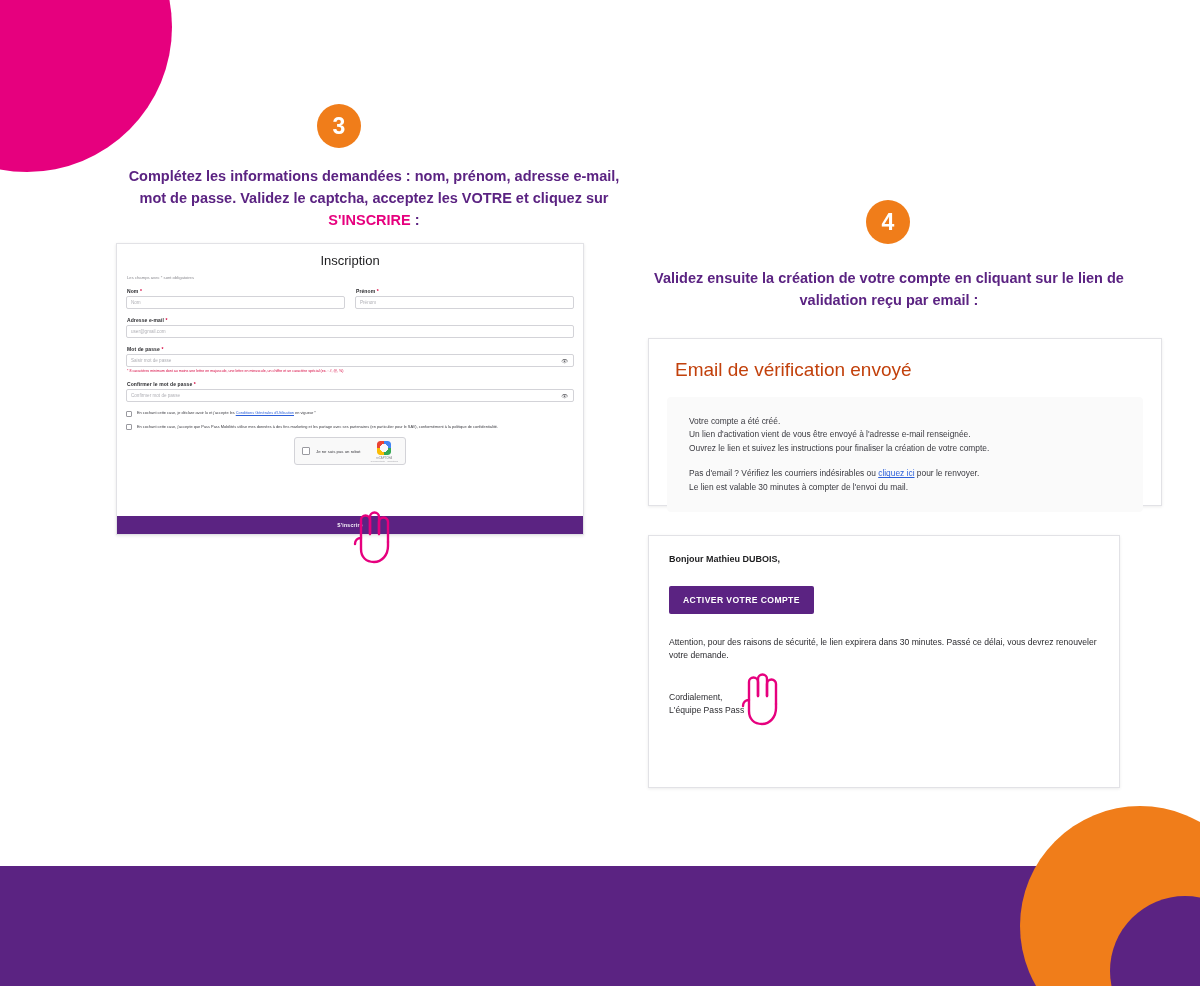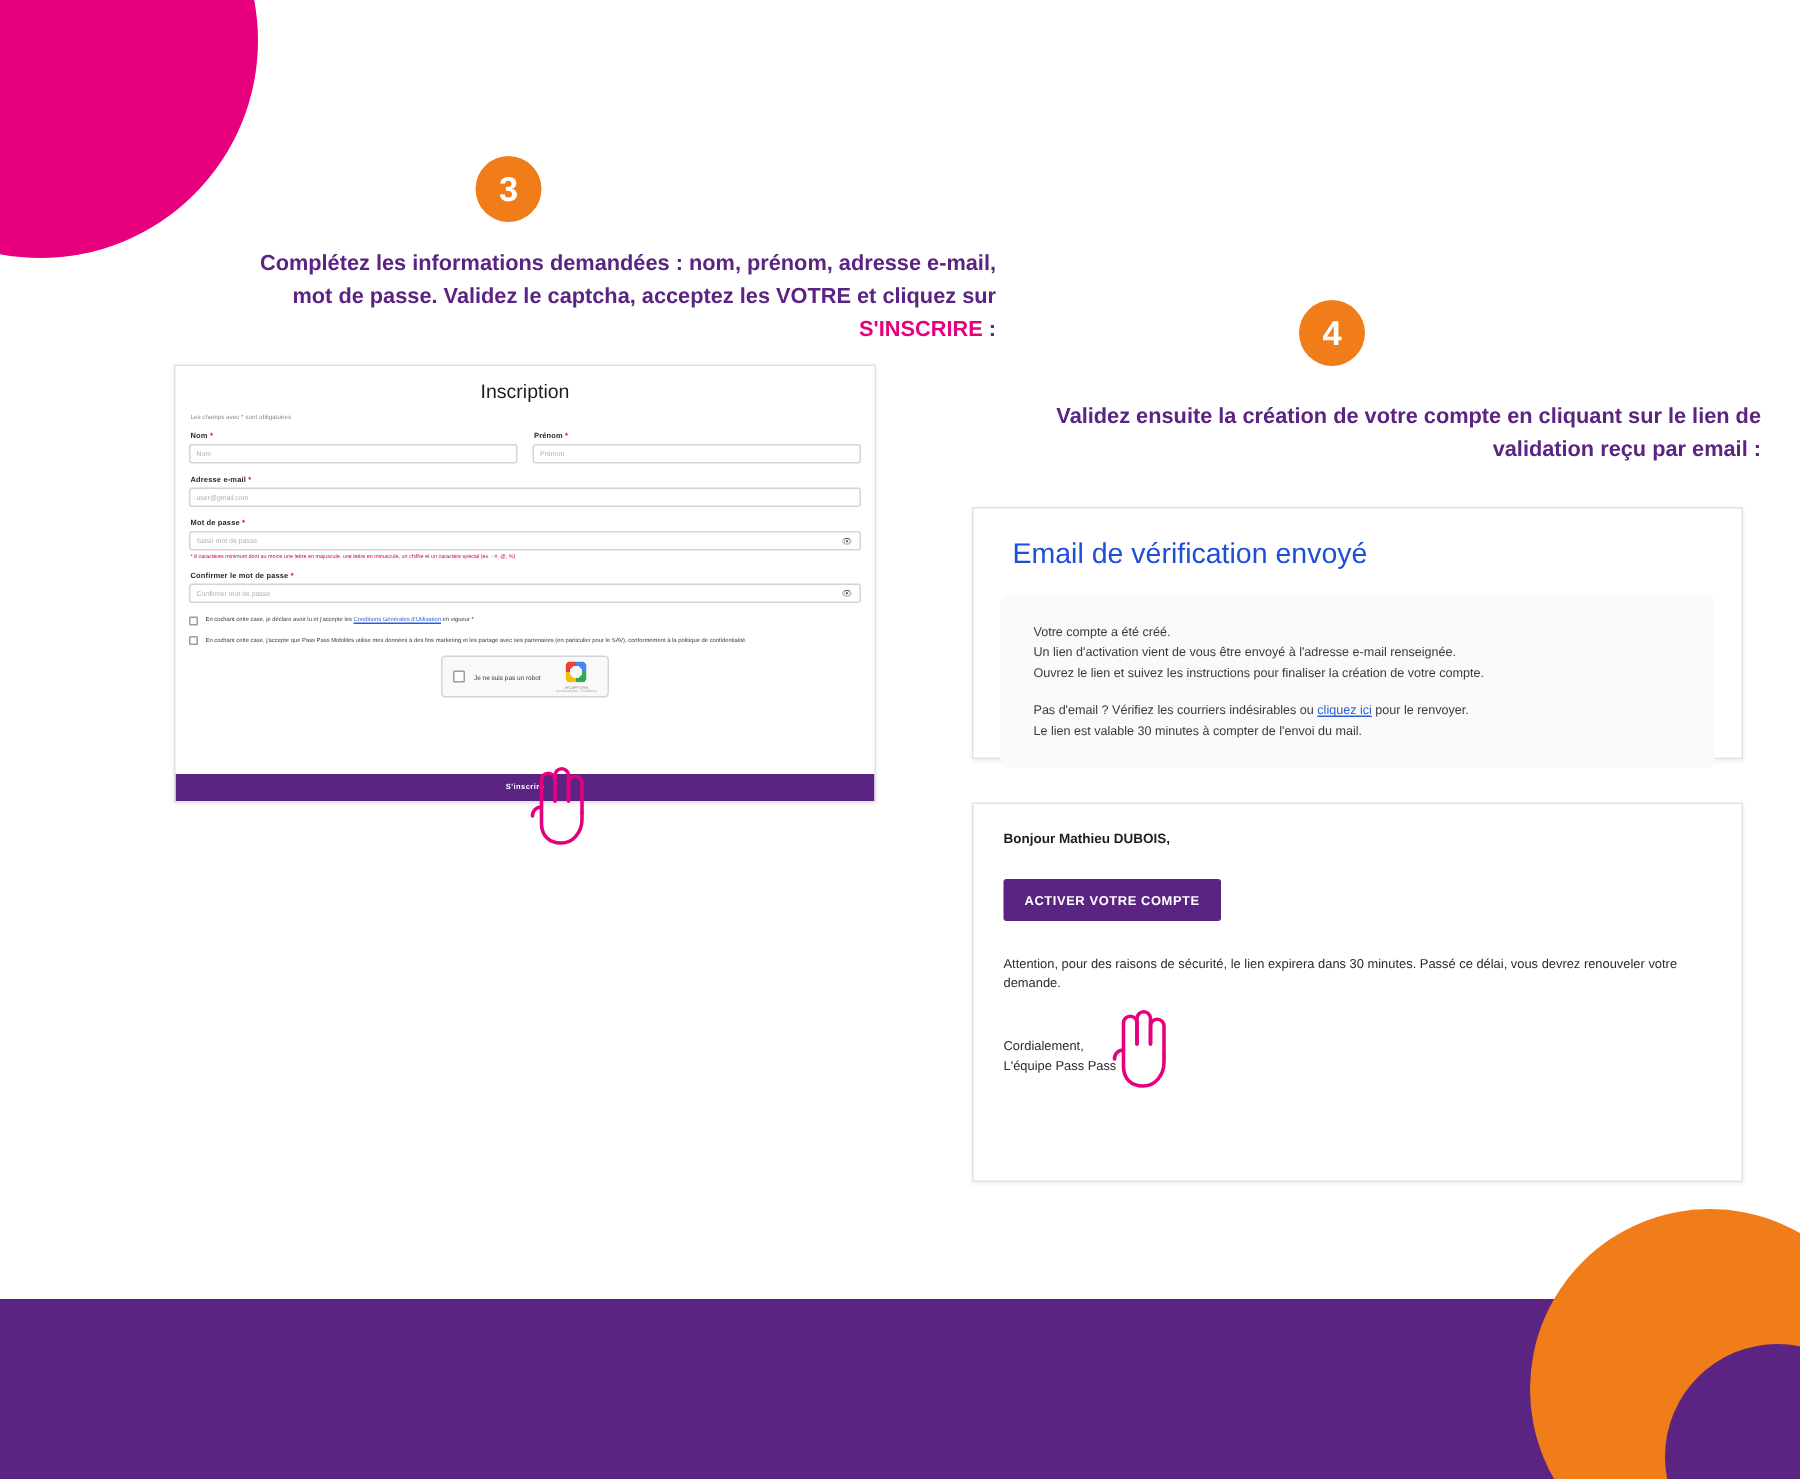--- a/index.html
+++ b/index.html
@@ -54,21 +54,21 @@
   #badge3 { left: 317px; top: 104px; }
   #badge4 { left: 866px; top: 200px; }
 
   
   .caption {
     position: absolute;
     color: #5b2382;
     font-weight: bold;
     font-size: 14.5px;
     line-height: 1.5;
-    text-align: right;
+    text-align: center;
     z-index: 5;
   }
   #cap3 { left: 84px; top: 166px; width: 580px; }
   #cap4 { left: 604px; top: 268px; width: 570px; }
   .cap-pink { color: #e6007e; }
 
   
   .card {
     position: absolute;
     background: #fff;
@@ -155,36 +155,36 @@
     display: flex; align-items: center; justify-content: center;
     letter-spacing: .3px;
   }
 
   
   #verif-card {
     left: 648px; top: 338px; width: 514px; height: 168px;
     box-shadow: 0 1px 3px rgba(0,0,0,.08);
   }
   .verif-title {
-    font-size: 19px; color: #1d4ed8;
+    font-size: 19px; color: #c2410c;
     padding: 20px 26px 0;
     font-weight: normal;
   }
   .verif-inner {
     margin: 16px 18px 0; background: #fafafa;
     border-radius: 4px; padding: 18px 22px;
   }
   .verif-p {
     font-size: 8.4px; color: #3a3a40; line-height: 1.6; margin: 0 0 12px;
   }
   .verif-p:last-child { margin-bottom: 0; }
   .verif-p a { color: #2b5fd9; text-decoration: underline; }
 
   #mail-card {
-    left: 648px; top: 535px; width: 514px; height: 253px;
+    left: 648px; top: 535px; width: 472px; height: 253px;
     box-shadow: 0 1px 3px rgba(0,0,0,.08);
     padding: 18px 20px;
   }
   .mail-greet { font-size: 9px; font-weight: bold; color: #1d1d1f; margin: 0 0 22px; }
   .mail-p { font-size: 8.6px; color: #2b2b2f; line-height: 1.55; margin: 0 0 20px; }
   .activate-btn {
     display: inline-block;
     background: #5b2382; color: #fff;
     font-size: 8.6px; font-weight: bold; letter-spacing: .4px;
     padding: 9px 14px; border-radius: 2px;

